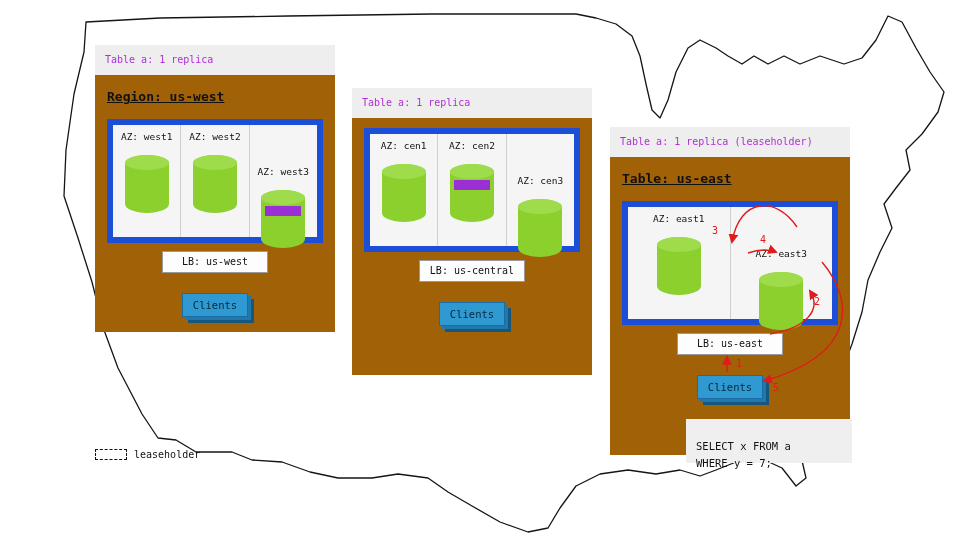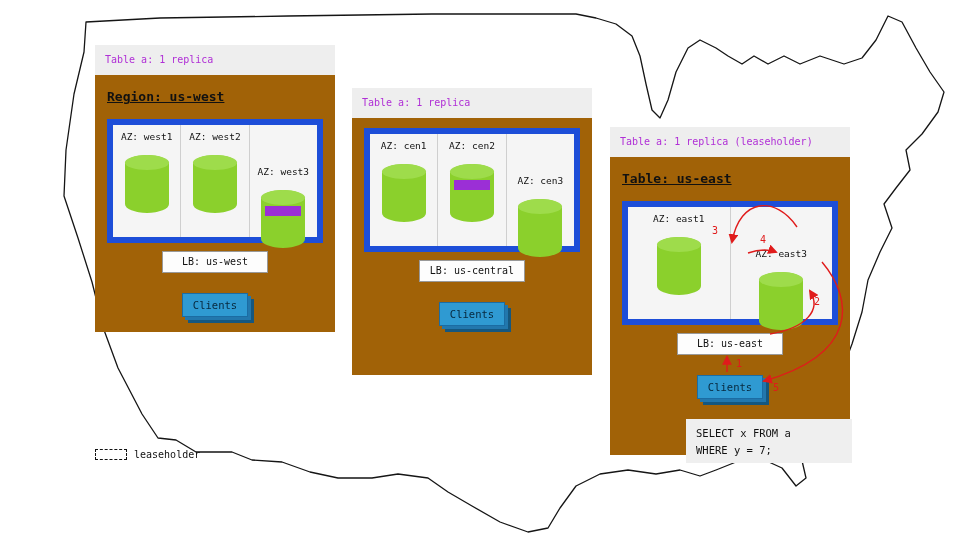--- a/index.html
+++ b/index.html
@@ -30,21 +30,21 @@
           background:#fdfdfd;border:1px solid #999;font-size:10px;text-align:center;}
   .clients{position:relative;width:64px;height:22px;line-height:22px;margin:20px auto 0;
            background:#2f9ad2;border:1px solid #1b6ca3;font-size:10.5px;text-align:center;
            color:#07283d;box-shadow:3px 3px 0 #2277ad,6px 6px 0 #15577f;}
   #panel-west{left:95px;top:45px;width:240px;height:287px;}
   #panel-central{left:352px;top:88px;width:240px;height:287px;}
   #panel-east{left:610px;top:127px;width:240px;height:328px;}
 
   .sql-box{position:absolute;left:686px;top:419px;width:166px;height:44px;
            background:#efefef;z-index:2;font-size:10.5px;line-height:1.6;
-           padding:6px 0 0 10px;box-sizing:border-box;white-space:nowrap;}
+           padding:19px 0 0 10px;box-sizing:border-box;white-space:nowrap;}
   .legend{position:absolute;left:95px;top:449px;z-index:2;display:flex;}
   .legend-swatch{display:inline-block;width:30px;height:9px;border:1.5px dashed #111;
                  background:#fff;margin-right:7px;}
   .legend-label{font-size:10px;}
   .arrow-num{font-size:10px;fill:#e01b1b;font-family:"DejaVu Sans Mono",monospace;}
 </style>
 </head>
 <body>
 
 <div class="stage">

